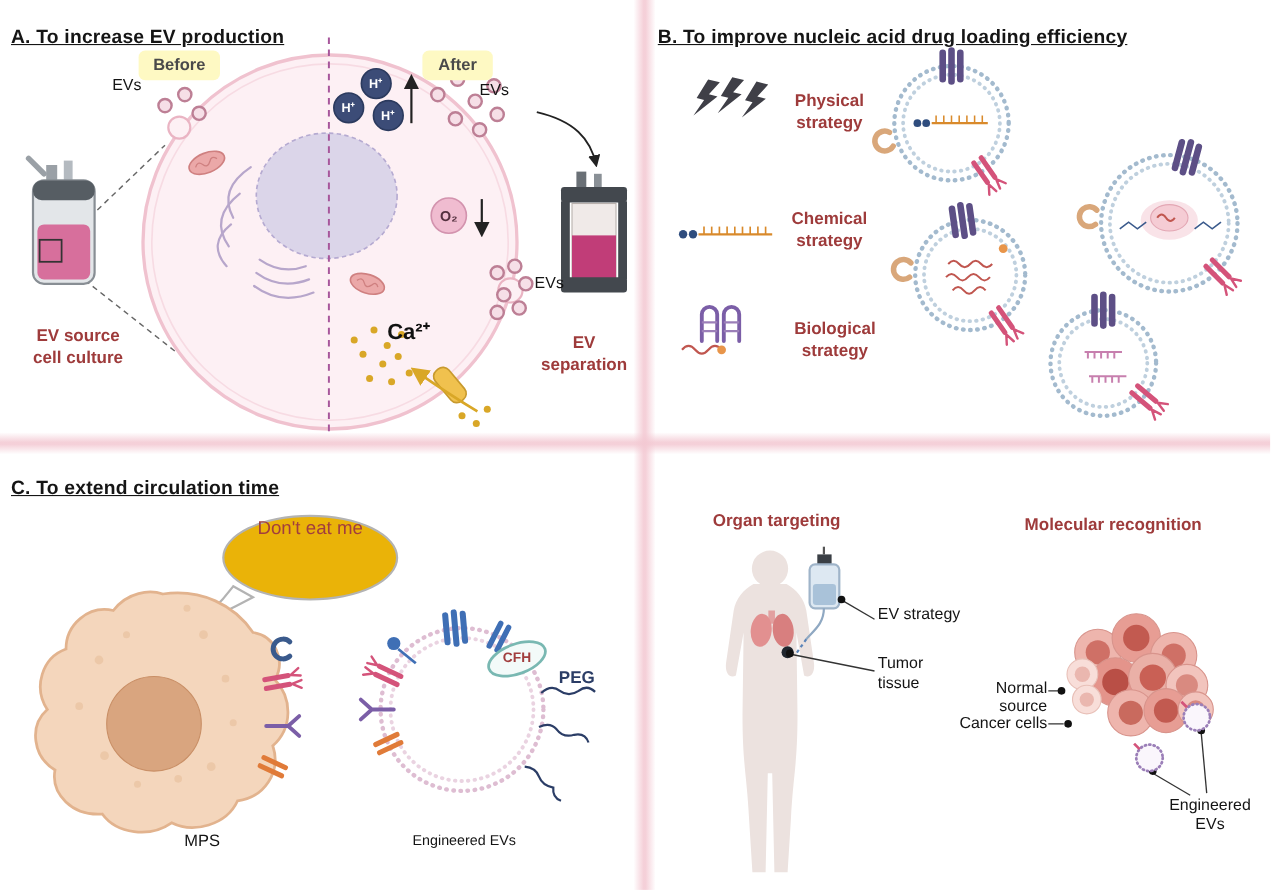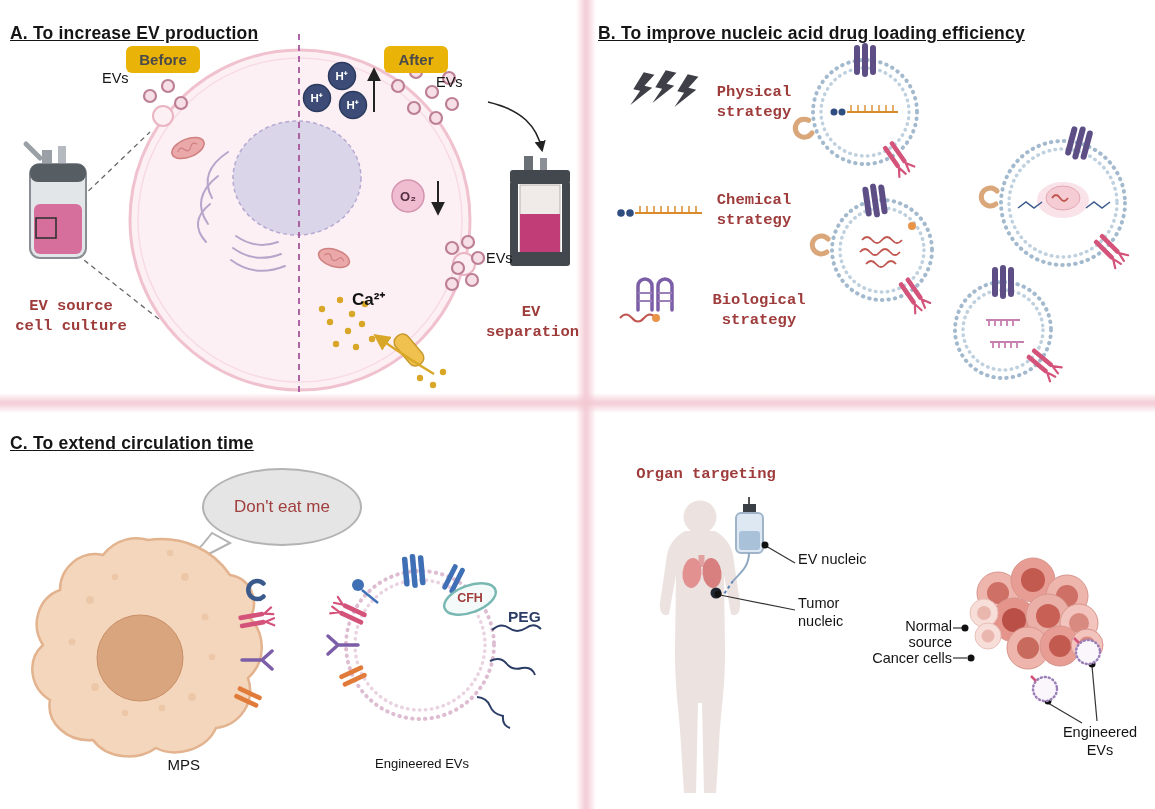--- a/index.html
+++ b/index.html
@@ -1,30 +1,30 @@
 <!DOCTYPE html>
 <html><head>
 <meta charset="utf-8">
 <style>
   html,body{margin:0;padding:0;background:#fff;}
   .figure{position:relative;width:1155px;height:809px;background:#fff;overflow:hidden;
           font-family:"Liberation Sans",sans-serif;}
   .abs{position:absolute;}
   .panel-title{position:absolute;font-size:17.5px;font-weight:bold;color:#151515;letter-spacing:.2px;text-decoration:underline;}
-  .tag{position:absolute;background:#eab308;color:#4a4a4a;font-weight:bold;font-size:15px;
+  .tag{position:absolute;background:#fef9c3;color:#4a4a4a;font-weight:bold;font-size:15px;
        border-radius:6px;display:flex;align-items:center;justify-content:center;}
-  .red{color:#9e3b3b;font-weight:bold;font-size:15.5px;text-align:center;line-height:1.3;font-family:Liberation Mono, monospace;}
+  .red{color:#9e3b3b;font-weight:bold;font-size:15.5px;text-align:center;line-height:1.3;}
   .black-sm{font-size:14.5px;color:#141414;}
   .ion{color:#fff;font-weight:bold;font-size:11.5px;display:flex;align-items:center;justify-content:center;text-align:center;}
   .div-h{position:absolute;left:0;top:393px;width:1155px;height:20px;
          background:linear-gradient(to bottom,rgba(243,200,210,0),rgba(243,200,210,.85) 45%,rgba(243,200,210,.85) 55%,rgba(243,200,210,0));}
   .div-v{position:absolute;left:576px;top:0;width:20px;height:809px;
          background:linear-gradient(to right,rgba(243,200,210,0),rgba(243,200,210,.85) 45%,rgba(243,200,210,.85) 55%,rgba(243,200,210,0));}
-  .bubble{position:absolute;border:2px solid #b3b3b3;border-radius:50%;background:#e5e5e5;
-          display:flex;align-items:center;justify-content:center;color:#a13e3e;font-size:17px;}
+  .bubble{position:absolute;border:2px solid #b3b3b3;border-radius:50%;background:#eab308;
+          display:flex;align-items:flex-start;justify-content:center;color:#a13e3e;font-size:17px;}
 </style>
 </head>
 <body>
 
 <div class="figure">
 
   <div class="div-h"></div>
   <div class="div-v"></div>
 
   <svg class="abs" style="left:0;top:0" width="580" height="404" viewBox="0 0 580 404">
@@ -452,21 +452,21 @@
 
   <div class="tag" style="left:126px;top:46px;width:74px;height:27px">Before</div>
   <div class="tag" style="left:384px;top:46px;width:64px;height:27px">After</div>
   <div class="abs black-sm" style="left:102px;top:70px">EVs</div>
   <div class="abs black-sm" style="left:436px;top:74px">EVs</div>
   <div class="abs black-sm" style="left:486px;top:250px">EVs</div>
   <div class="abs ion" style="left:303px;top:84px;width:27px;height:27px">H⁺</div>
   <div class="abs ion" style="left:328px;top:62px;width:27px;height:27px">H⁺</div>
   <div class="abs ion" style="left:339px;top:91px;width:27px;height:27px">H⁺</div>
   <div class="abs" style="left:392px;top:181px;width:32px;height:30px;display:flex;align-items:center;justify-content:center;font-weight:bold;font-size:13px;color:#54303f">O₂</div>
-  <div class="abs" style="left:352px;top:287px;font-weight:bold;font-size:17px;color:#111">Ca²⁺</div>
+  <div class="abs" style="left:352px;top:287px;font-weight:bold;font-size:20px;color:#111">Ca²⁺</div>
   <div class="abs red" style="left:6px;top:296px;width:130px">
     <div>EV source</div>
     <div>cell culture</div>
   </div>
   <div class="abs red" style="left:486px;top:302px;width:90px">
     <div>EV</div>
     <div>separation</div>
   </div>
 
   <div class="abs red" style="left:696px;top:82px;width:116px">
@@ -484,24 +484,25 @@
 
   <div class="bubble" style="left:202px;top:468px;width:156px;height:74px">
     <span>Don't eat me</span>
   </div>
   <div class="abs" style="left:444px;top:591px;width:52px;text-align:center;font-weight:bold;font-size:12.5px;color:#a13e3e">CFH</div>
   <div class="abs" style="left:508px;top:608px;font-weight:bold;font-size:15.5px;color:#2b3d66">PEG</div>
   <div class="abs black-sm" style="left:96px;top:756px;width:104px;text-align:right;font-size:15px">MPS</div>
   <div class="abs black-sm" style="left:338px;top:756px;width:168px;text-align:center;font-size:13px">Engineered EVs</div>
 
   <div class="abs red" style="left:618px;top:464px;width:176px">Organ targeting</div>
-  <div class="abs black-sm" style="left:798px;top:551px">EV nucleic</div>
+  <div class="abs red" style="left:912px;top:468px;width:200px">Molecular recognition</div>
+  <div class="abs black-sm" style="left:798px;top:551px">EV strategy</div>
   <div class="abs black-sm" style="left:798px;top:594px;line-height:1.25">
     <div>Tumor</div>
-    <div>nucleic</div>
+    <div>tissue</div>
   </div>
   <div class="abs black-sm" style="left:860px;top:618px;width:92px;text-align:right">Normal source</div>
   <div class="abs black-sm" style="left:860px;top:650px;width:92px;text-align:right">Cancer cells</div>
   <div class="abs black-sm" style="left:1045px;top:723px;width:110px;text-align:center;line-height:1.25">
     <div>Engineered</div>
     <div>EVs</div>
   </div>
 
 </div>
 

